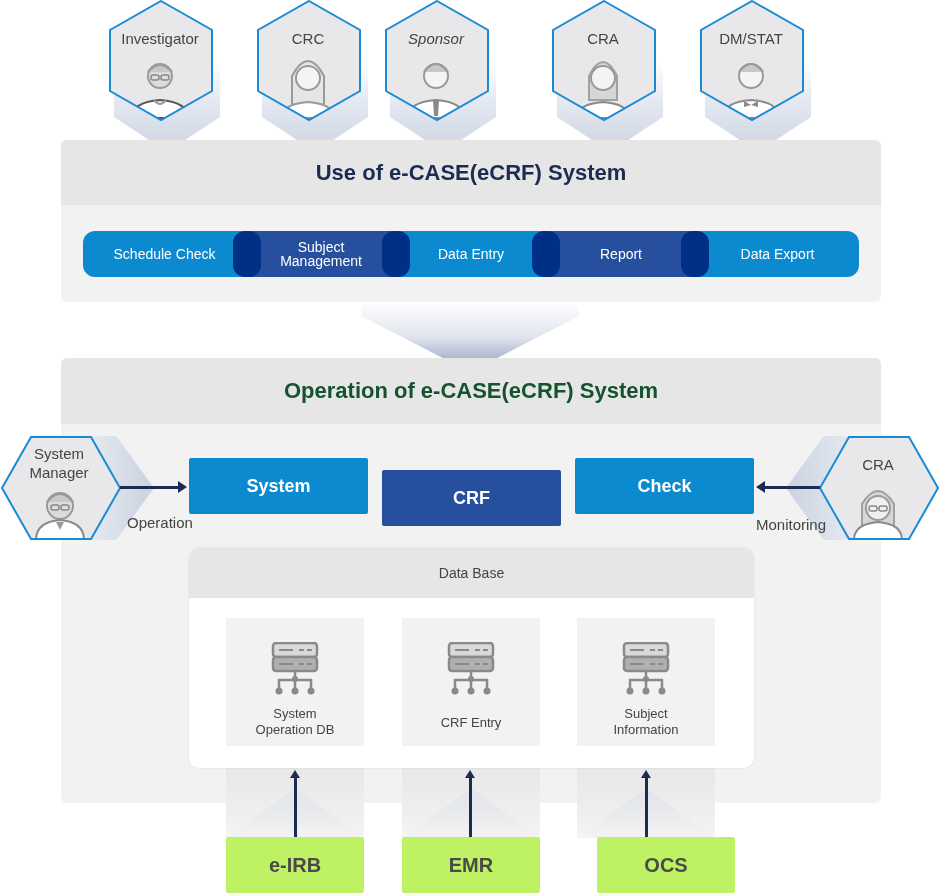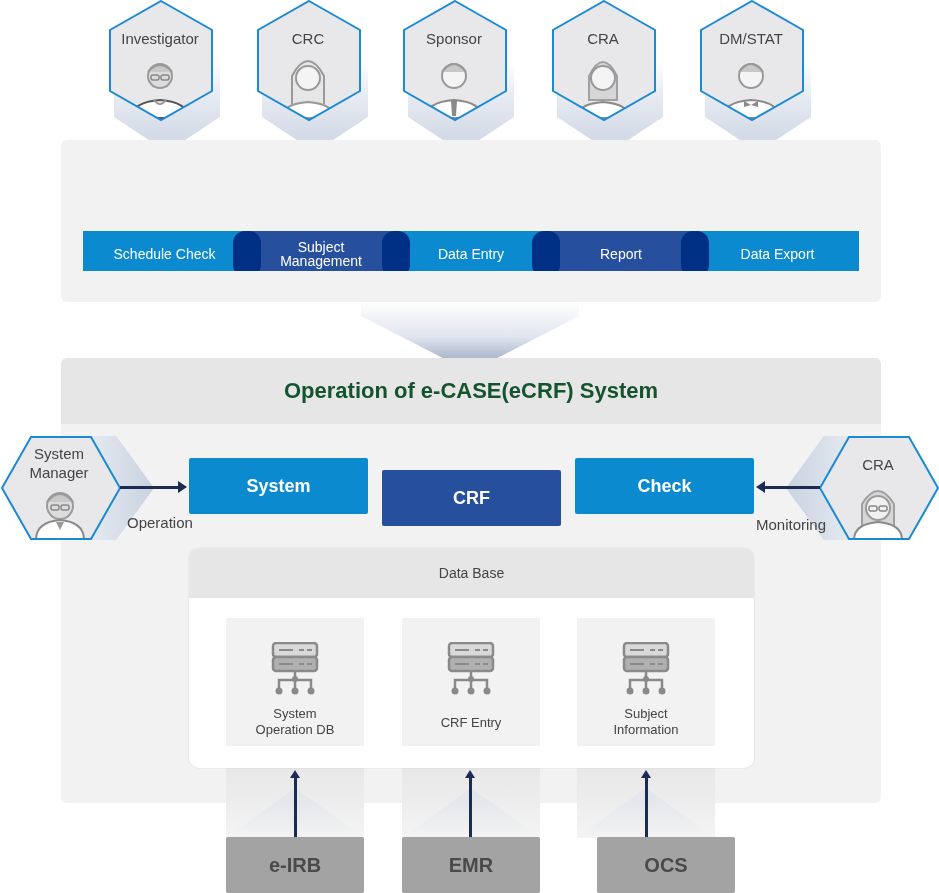--- a/index.html
+++ b/index.html
@@ -14,22 +14,22 @@
     clip-path: polygon(0 0, 100% 0, 100% 62%, 50% 100%, 0 62%); }
   .role svg.hex { position: absolute; left: 0; top: 0; }
   .role .label { position: absolute; left: 0; width: 104px; top: 30px; text-align: center;
     font-size: 15px; color: #444; }
 
   
   .panel-use { position: absolute; left: 61px; top: 140px; width: 820px; height: 162px;
     background: #f2f2f2; border-radius: 6px; overflow: hidden; }
   .panel-use .head { height: 65px; background: #e6e6e6; display: flex; align-items: center; justify-content: center;
     font-size: 22px; font-weight: bold; color: #1c2b52; }
-  .flow { position: absolute; left: 22px; top: 91px; width: 776px; height: 40px;
-    background: #0b8ad0; border-radius: 0; overflow: hidden; }
+  .flow { position: absolute; left: 22px; top: 91px; width: 776px; height: 46px;
+    background: #0b8ad0; border-radius: 12px; overflow: hidden; }
   .flow .seg { position: absolute; top: 0; height: 46px; display: flex; align-items: center; justify-content: center;
     color: #fff; font-size: 14px; text-align: center; line-height: 14px; }
   .flow .seg.dark { background: #264f9e; }
   .flow .pill { position: absolute; top: 0; width: 28px; height: 46px; background: #002f86; border-radius: 12px; }
 
   
   .chevron { position: absolute; left: 361px; top: 302px; width: 218px; height: 70px;
     background: linear-gradient(to bottom, rgba(255,255,255,0) 0%, #dfe4ee 50%, #8d9bb7 100%);
     clip-path: polygon(0 0, 100% 0, 100% 20%, 50% 100%, 0 20%); }
 
@@ -58,21 +58,21 @@
   .db-item .lbl { position: absolute; left: 0; right: 0; top: 88px; text-align: center;
     font-size: 13px; color: #444; line-height: 16px; }
   .db-item .lbl.one { top: 97px; }
 
   
   .src-col { position: absolute; top: 768px; width: 138px; height: 70px;
     background: linear-gradient(to bottom, #e8e8e8 0%, #ededed 50%, #f4f4f4 100%); }
   .src-tri { position: absolute; top: 788px; width: 138px; height: 50px;
     background: linear-gradient(to bottom, #dde2ea, rgba(240,240,240,0));
     clip-path: polygon(50% 0, 100% 100%, 0 100%); opacity: 0.7; }
-  .src-box { position: absolute; top: 837px; width: 138px; height: 56px; background: #a3a3a3;
+  .src-box { position: absolute; top: 837px; width: 138px; height: 56px; background: #bef264;
     display: flex; align-items: center; justify-content: center; font-size: 20px; font-weight: bold; color: #4a4a4a; border-radius: 2px; }
   .arrow-v { position: absolute; width: 3px; background: #1c2b52; }
 </style>
 </head>
 <body>
 
 <div id="roles">
     <div class="role" style="left: 108px;">
       <div class="shadow"></div>
       <svg class="hex" width="106" height="122" viewBox="0 0 106 122">
@@ -106,21 +106,21 @@
         <polygon points="53,1 104,30 104,91 53,120 2,91 2,30" fill="#e8e8ea"></polygon>
         <g clip-path="url(#hc1)">
           <path d="M36,104 l0,-28 q16,-30 32,0 l0,28" fill="#e6e6e6" stroke="#999" stroke-width="2"></path>
           <circle cx="52" cy="78" r="12" fill="#f4f4f4" stroke="#999" stroke-width="2"></circle>
           <path d="M26,118 q0,-14 26,-16 q26,2 26,16 z" fill="#fff" stroke="#999" stroke-width="2"></path>
         </g>
         <polygon points="53,1 104,30 104,91 53,120 2,91 2,30" fill="none" stroke="#1a8ad4" stroke-width="2"></polygon>
       </svg>
       <div class="label">CRC</div>
     </div>
-    <div class="role" style="left: 402px;">
+    <div class="role" style="left: 384px; font-style: italic;">
       <div class="shadow"></div>
       <svg class="hex" width="106" height="122" viewBox="0 0 106 122">
         <defs>
           <clipPath id="hc2">
             <polygon points="53,1 104,30 104,91 53,120 2,91 2,30"></polygon>
           </clipPath>
         </defs>
         <polygon points="53,1 104,30 104,91 53,120 2,91 2,30" fill="#e8e8ea"></polygon>
         <g clip-path="url(#hc2)">
           <circle cx="52" cy="76" r="12" fill="#f4f4f4" stroke="#999" stroke-width="2"></circle>
@@ -165,20 +165,21 @@
           <path d="M24,118 q0,-16 28,-18 q28,2 28,18 z" fill="#fff" stroke="#8a8a8a" stroke-width="2"></path>
           <path d="M45,101 l7,4 l7,-4 l0,6 l-7,-2 l-7,2 z" fill="#8a8a8a"></path>
         </g>
         <polygon points="53,1 104,30 104,91 53,120 2,91 2,30" fill="none" stroke="#1a8ad4" stroke-width="2"></polygon>
       </svg>
       <div class="label">DM/STAT</div>
     </div>
   </div>
 
 <div class="panel-use">
+  <div class="head">Use of e-CASE(eCRF) System</div>
   <div class="flow">
     <div class="seg" style="left:0;width:163px;">Schedule Check</div>
     <div class="seg dark" style="left:163px;width:150px;white-space:pre-line;">Subject
 Management</div>
     <div class="seg" style="left:313px;width:150px;">Data Entry</div>
     <div class="seg dark" style="left:463px;width:150px;">Report</div>
     <div class="seg" style="left:613px;width:163px;">Data Export</div>
     <div class="pill" style="left:150px;"></div>
     <div class="pill" style="left:299px;"></div>
     <div class="pill" style="left:449px;"></div>

